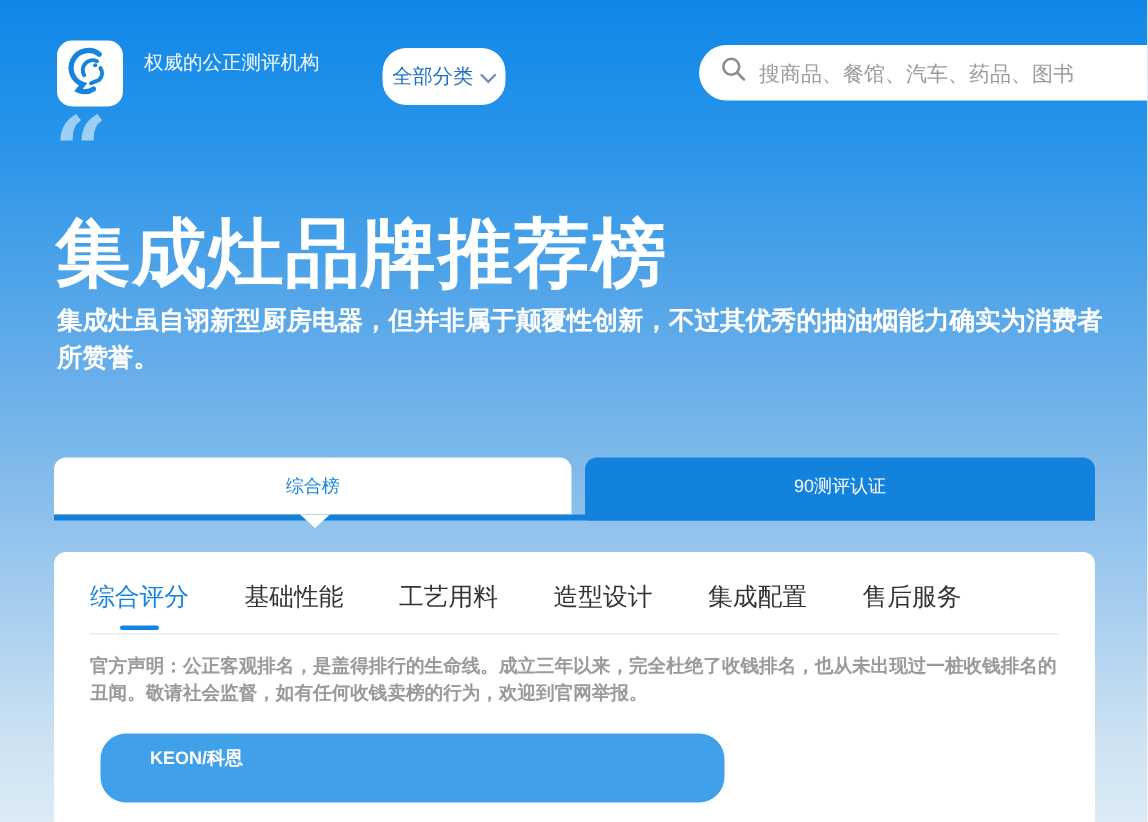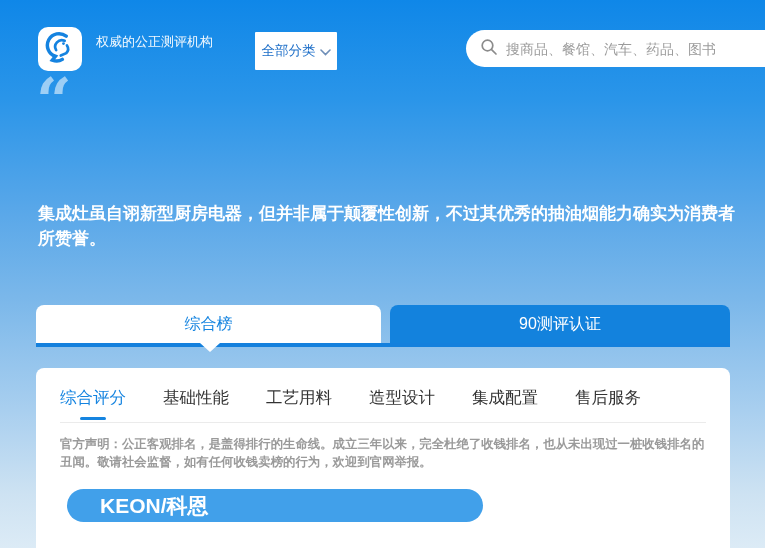--- a/index.html
+++ b/index.html
@@ -9,58 +9,58 @@
     position:relative; width:765px; height:548px; overflow:hidden;
     background:linear-gradient(180deg,#0f87e8 0%,#2a95e9 18%,#58a7e9 38%,#7cb8ea 55%,#a9cfef 75%,#cde2f2 90%,#dcebf6 100%);
   }
   
   .logo{ position:absolute; left:38px; top:27px; width:44px; height:44px;
          background:#fff; border-radius:10px; display:flex; align-items:center; justify-content:center; }
   .brand{ position:absolute; left:96px; top:29px; color:#fff; }
   .brand-title{ font-size:20px; font-weight:bold; letter-spacing:0.5px; }
   .brand-sub{ font-size:13px; margin-top:4px; opacity:.95; }
   .cat-btn{ position:absolute; left:255px; top:32px; width:82px; height:38px;
-            background:#fff; border:none; border-radius:1px; cursor:pointer;
+            background:#fff; border:none; border-radius:16px; cursor:pointer;
             display:flex; align-items:center; justify-content:center; gap:4px;
             font-size:13.5px; color:#1e6fc8; font-family:inherit; }
   .search{ position:absolute; left:466px; top:30px; width:320px; height:37px;
            background:#fff; border-radius:19px; display:flex; align-items:center; padding:0 8px 0 14px; }
   .search input{ border:none; outline:none; flex:1; font-size:14px; color:#333;
                  font-family:inherit; background:transparent; margin-left:8px; }
   .search input::placeholder{ color:#9b9b9b; }
   
   .quote{ position:absolute; left:36px; top:72px; height:40px; font-family:"DejaVu Serif",serif;
           font-weight:bold; font-size:62px; line-height:58px; color:rgba(255,255,255,0.55); }
   .hero-title{ position:absolute; left:37px; top:136px; color:#fff; font-size:50px;
                font-weight:bold; letter-spacing:1px; }
   .hero-desc{ position:absolute; left:38px; top:201px; width:698px; color:#fff;
               font-size:17px; font-weight:bold; line-height:25px; }
   
   .tabs{ position:absolute; left:36px; top:305px; width:694px; height:50px; }
   .tab{ position:absolute; top:0; height:38px; line-height:38px; text-align:center;
-        font-size:16px; cursor:pointer; }
+        font-size:12px; cursor:pointer; }
   .tab-active{ left:0; width:345px; background:#fff; border-radius:8px 8px 0 0; color:#1584e0; }
   .tab-inactive{ left:354px; width:340px; background:#1382dd; border-radius:8px 8px 2px 2px;
                  color:#fff; height:42px; }
   .tab-bar{ position:absolute; left:0; top:38px; width:694px; height:4px; background:#1480dd; z-index:2; }
   .notch{ position:absolute; left:164px; top:38px; width:0; height:0; z-index:3;
           border-left:10px solid transparent; border-right:10px solid transparent;
           border-top:9px solid #fff; }
   
   .card{ position:absolute; left:36px; top:368px; width:694px; height:180px;
          background:#fff; border-radius:8px 8px 0 0; }
   .subnav{ display:flex; gap:37px; margin:0 24px; padding:19px 0 13px;
            border-bottom:1px solid #ebebeb; font-size:16.5px; color:#333; }
   .subnav-item{ cursor:pointer; position:relative; }
   .subnav-item.active{ color:#1584e0; }
   .subnav-item.active::after{ content:""; position:absolute; left:50%; transform:translateX(-50%);
            bottom:-11px; width:26px; height:3px; border-radius:2px; background:#1584e0; z-index:1; }
   .statement{ margin:13px 24px 0; font-size:12.4px; color:#9a9a9a; line-height:1.45;font-weight:bold; }
-  .brand-pill{ margin:17px 0 0 31px; width:416px; height:33px; line-height:33px;
-           border-radius:17px; background:#41a0ea; color:#fff; font-size:21px;
+  .brand-pill{ margin:17px 0 0 31px; width:416px; height:46px; line-height:33px;
+           border-radius:17px; background:#41a0ea; color:#fff; font-size:12px;
            font-weight:bold; padding-left:33px; cursor:pointer; }
 </style>
 </head>
 <body>
 
 <div class="stage">
 
   <div class="logo">
     <span>
       <svg viewBox="0 0 44 44" width="34" height="34">
@@ -88,20 +88,21 @@
     <span>
       <svg width="18" height="18" viewBox="0 0 18 18">
           <circle cx="7.5" cy="7.5" r="5.3" fill="none" stroke="#8b8b8b" stroke-width="1.7"></circle>
           <line x1="11.6" y1="11.6" x2="16" y2="16" stroke="#8b8b8b" stroke-width="1.7" stroke-linecap="round"></line>
         </svg>
     </span>
     <input type="text" placeholder="搜商品、餐馆、汽车、药品、图书" style="">
   </div>
 
   <div class="quote">“</div>
+  <h1 class="hero-title">集成灶品牌推荐榜</h1>
   <p class="hero-desc">集成灶虽自诩新型厨房电器，但并非属于颠覆性创新，不过其优秀的抽油烟能力确实为消费者所赞誉。</p>
 
   <div class="tabs">
     <div class="tab tab-inactive">90测评认证</div>
     <div class="tab tab-active">综合榜</div>
     <div class="tab-bar"></div>
     <div class="notch"></div>
   </div>
 
   <div class="card">

